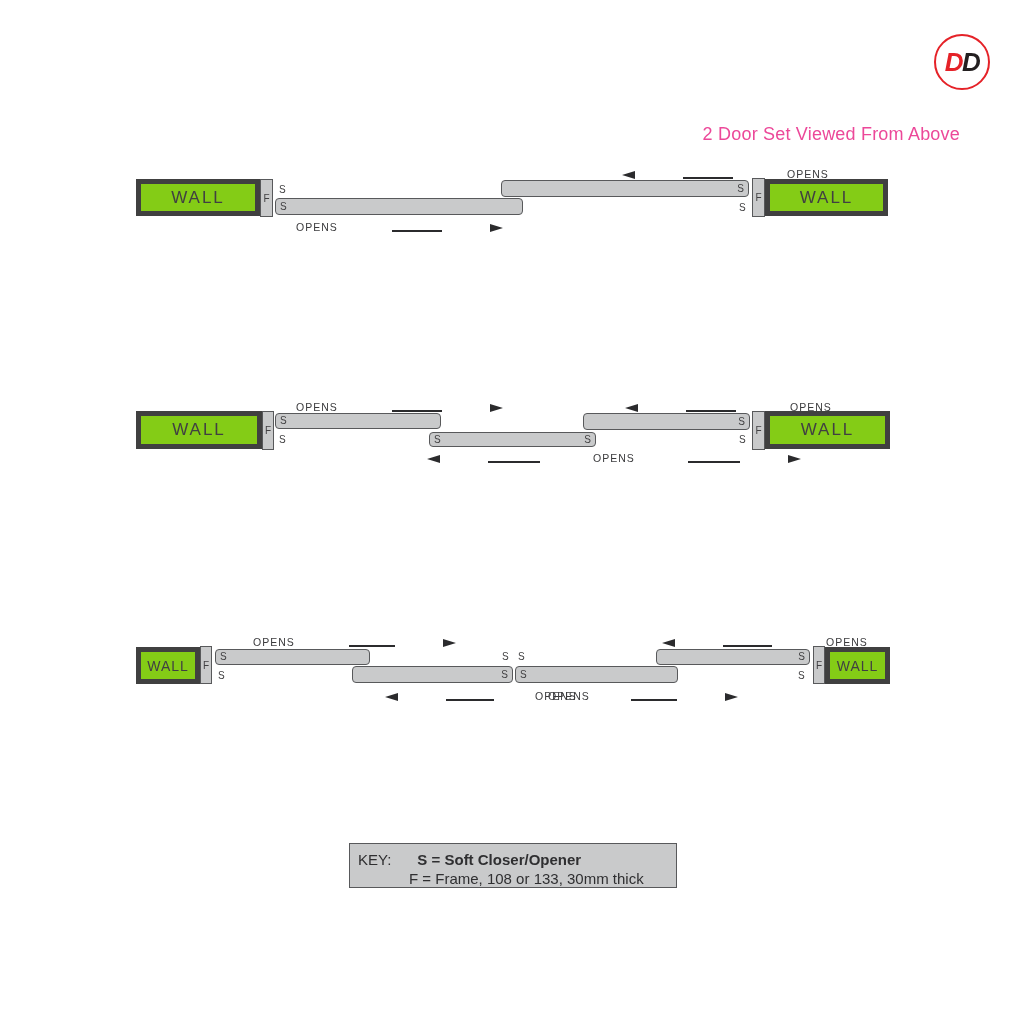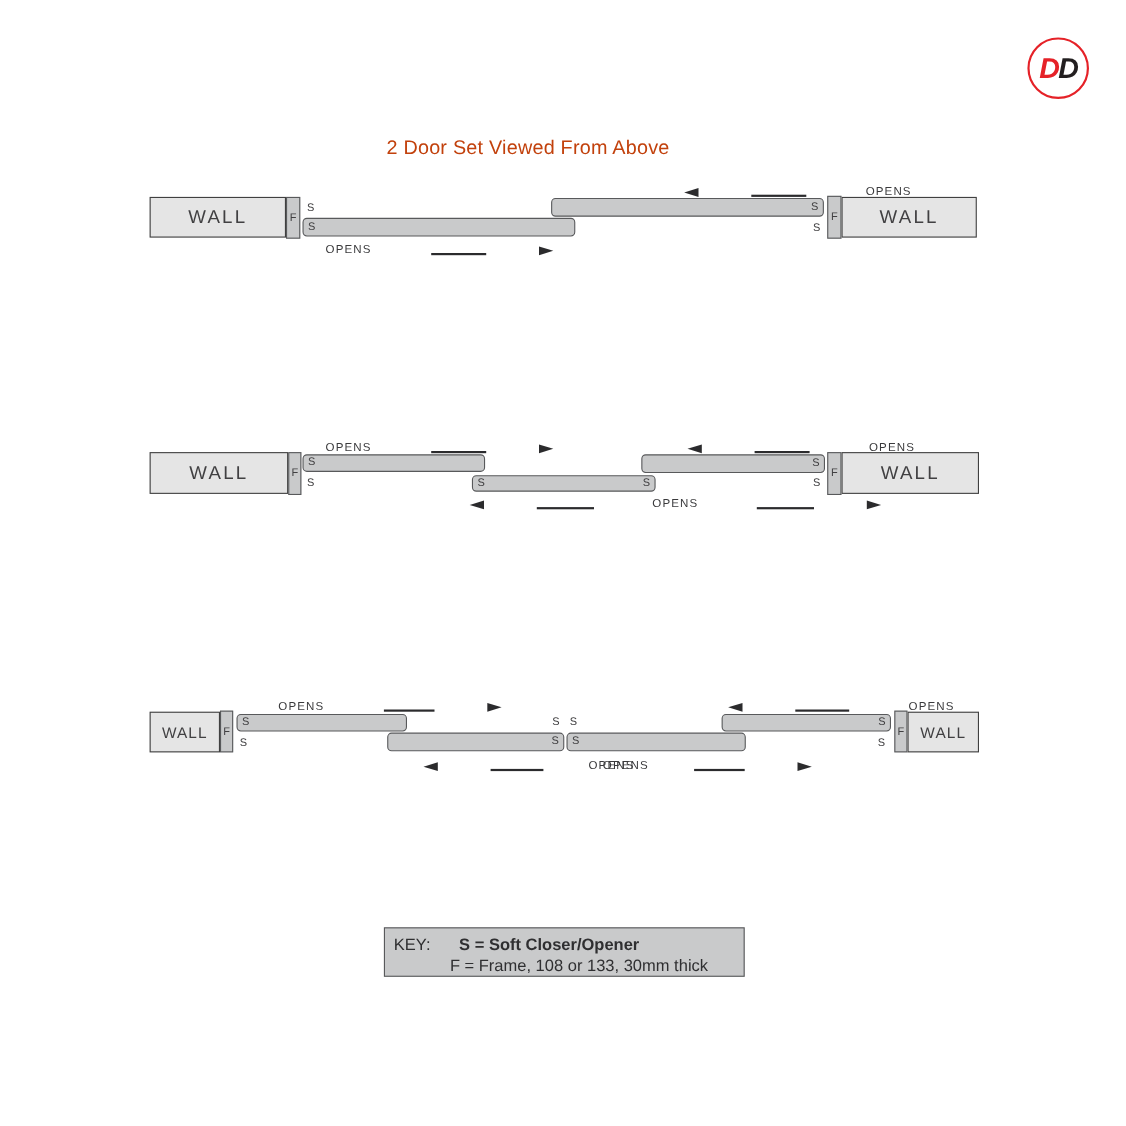--- a/index.html
+++ b/index.html
@@ -1,25 +1,25 @@
 <!DOCTYPE html>
 <html><head>
 <meta charset="utf-8">
 <style>
   html,body{margin:0;padding:0;background:#ffffff;}
   #canvas{
     position:relative;width:1024px;height:1024px;background:#ffffff;
     font-family:"Liberation Sans", sans-serif;color:#414042;overflow:hidden;
   }
   .dtitle{
-    position:absolute;left:0;width:960px;text-align:center;
-    font-size:18px;font-weight:500;color:#c2410c;letter-spacing:.2px;
+    position:absolute;left:0;width:960px;text-align:right;
+    font-size:18px;font-weight:500;color:#ec4899;letter-spacing:.2px;
   }
   .wall{
-    position:absolute;background:#e5e5e5;border:1px solid #404040;
+    position:absolute;background:#84cc16;border:5px solid #404040;
     display:flex;align-items:center;justify-content:center;
     font-size:17px;letter-spacing:2px;color:#414042;box-sizing:border-box;
   }
   .wall.small{font-size:14px;letter-spacing:1px;}
   .frame{
     position:absolute;background:#c9cacb;border:1px solid #58595b;
     display:flex;align-items:center;justify-content:center;
     font-size:10px;color:#414042;box-sizing:border-box;
   }
   .door{

